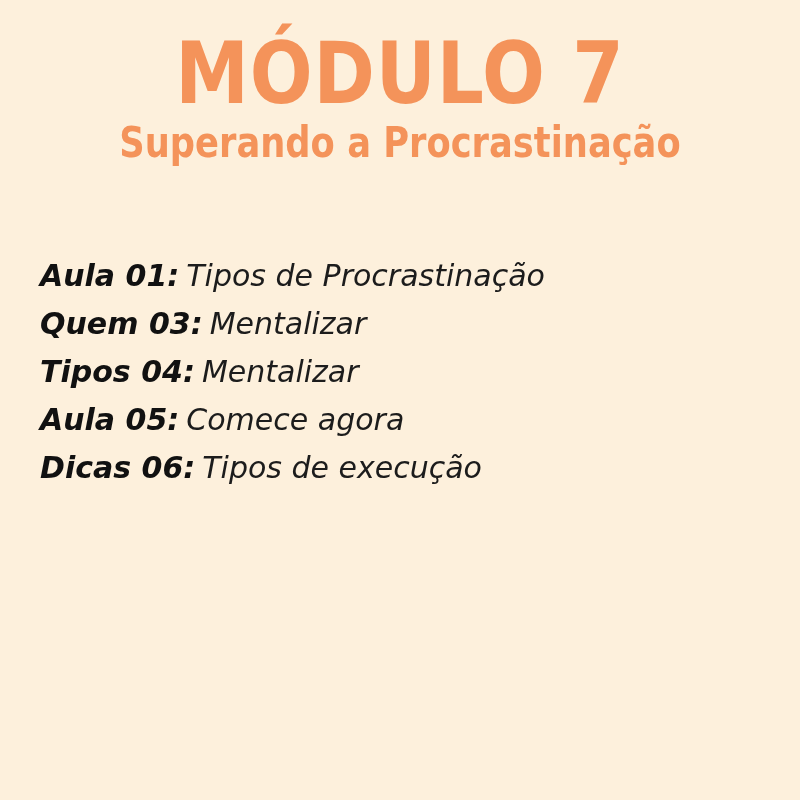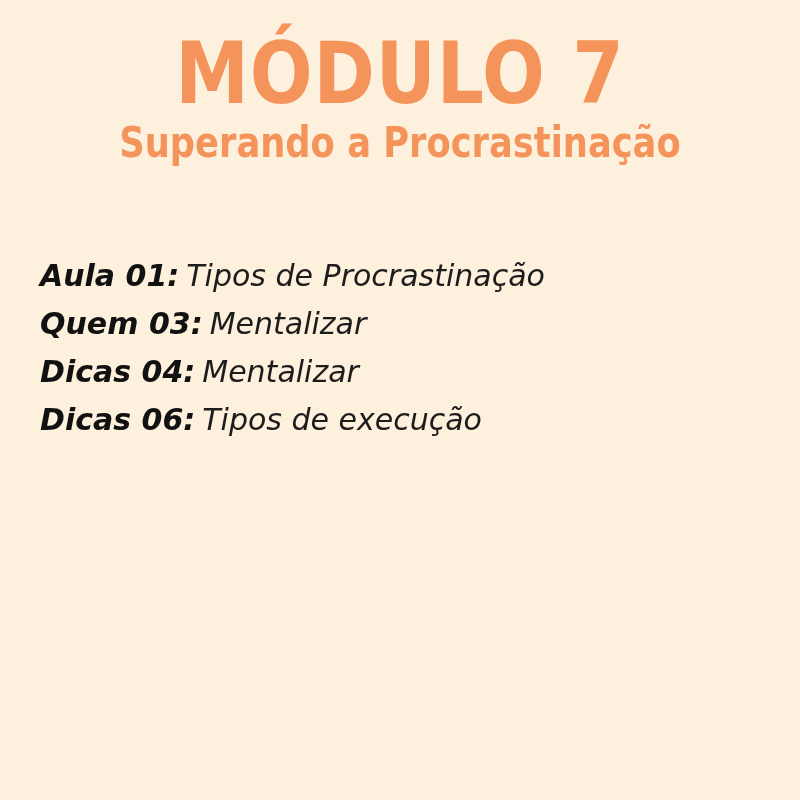--- a/index.html
+++ b/index.html
@@ -110,23 +110,26 @@
     <li class="lesson-row">
       <span class="lesson-label">Aula 01:</span><span class="spacer"></span><span class="lesson-title">Tipos de Procrastinação</span>
     </li>
 
 
     <li class="lesson-row">
       <span class="lesson-label">Quem 03:</span><span class="spacer"></span><span class="lesson-title">Mentalizar</span>
     </li>
 
     <li class="lesson-row">
-      <span class="lesson-label">Dicas 04:</span><span class="spacer"></span><span class="lesson-title">Mentalizar</span>
+      <span class="lesson-label">Tipos 04:</span><span class="spacer"></span><span class="lesson-title">Mentalizar</span>
     </li>
 
+    <li class="lesson-row">
+      <span class="lesson-label">Aula 05:</span><span class="spacer"></span><span class="lesson-title">Comece agora</span>
+    </li>
 
     <li class="lesson-row">
       <span class="lesson-label">Dicas 06:</span><span class="spacer"></span><span class="lesson-title">Tipos de execução</span>
     </li>
 
   </ul>
 
 </div>
 
 </body></html>

